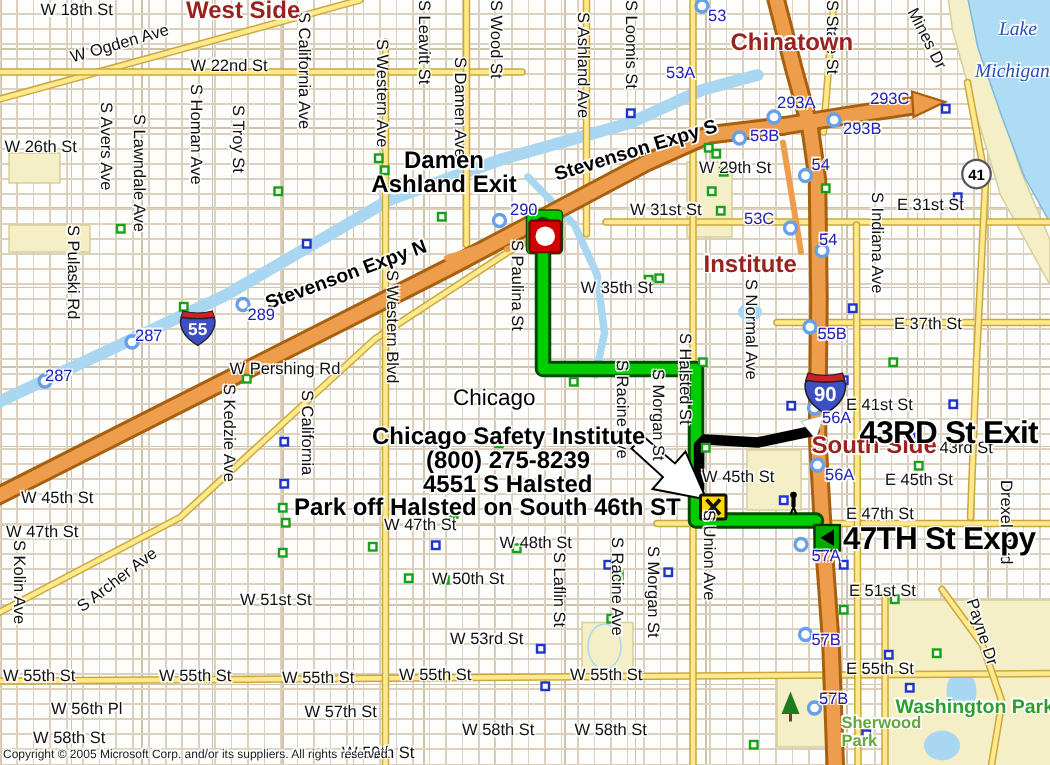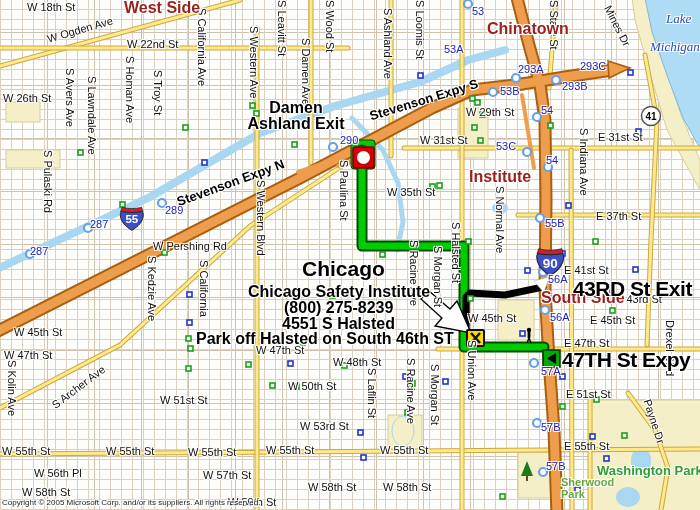--- a/index.html
+++ b/index.html
@@ -14,21 +14,21 @@
   .map svg{position:absolute;left:0;top:0;}
   .lbl{position:absolute;white-space:nowrap;color:#111;font-size:11px;line-height:1;
        text-shadow:-1px -1px 0 #fff,1px -1px 0 #fff,-1px 1px 0 #fff,1px 1px 0 #fff;}
   .stv{writing-mode:vertical-rl;text-orientation:sideways;}
   .diag{transform-origin:0 0;}
   .ex{color:#2222BB;font-size:11px;}
   .dist{color:#99221F;font-weight:bold;font-size:16px;}
   .big{font-weight:bold;font-size:21px;color:#000;letter-spacing:-0.5px;}
   .damen{font-weight:bold;font-size:16px;color:#000;text-align:center;width:160px;}
   .info{font-weight:bold;font-size:16px;color:#000;}
-  .city{font-weight:bold;font-size:21px;color:#000;}
+  .city{font-weight:normal;font-size:15px;color:#000;}
   .lake{font-family:"Liberation Serif",serif;font-style:italic;color:#2B4FB8;font-size:13px;}
   .parklbl{color:#2E9E2E;font-weight:bold;font-size:13px;}
   .parksm{color:#66A73C;font-weight:bold;font-size:11px;margin-left:32px;}
   .expy{font-weight:bold;font-size:13px;color:#000;}
   .copy{font-size:8px;color:#222;letter-spacing:0;}
   
   .pg{fill:#fff;stroke:#18A018;stroke-width:1.6;}
   .pb{fill:#fff;stroke:#2233CC;stroke-width:1.6;}
   .rc{fill:#fff;stroke:#66A0E8;stroke-width:2.2;}
   .yc{fill:none;stroke:#C9A93F;stroke-width:5;stroke-linecap:round;stroke-linejoin:round;}

